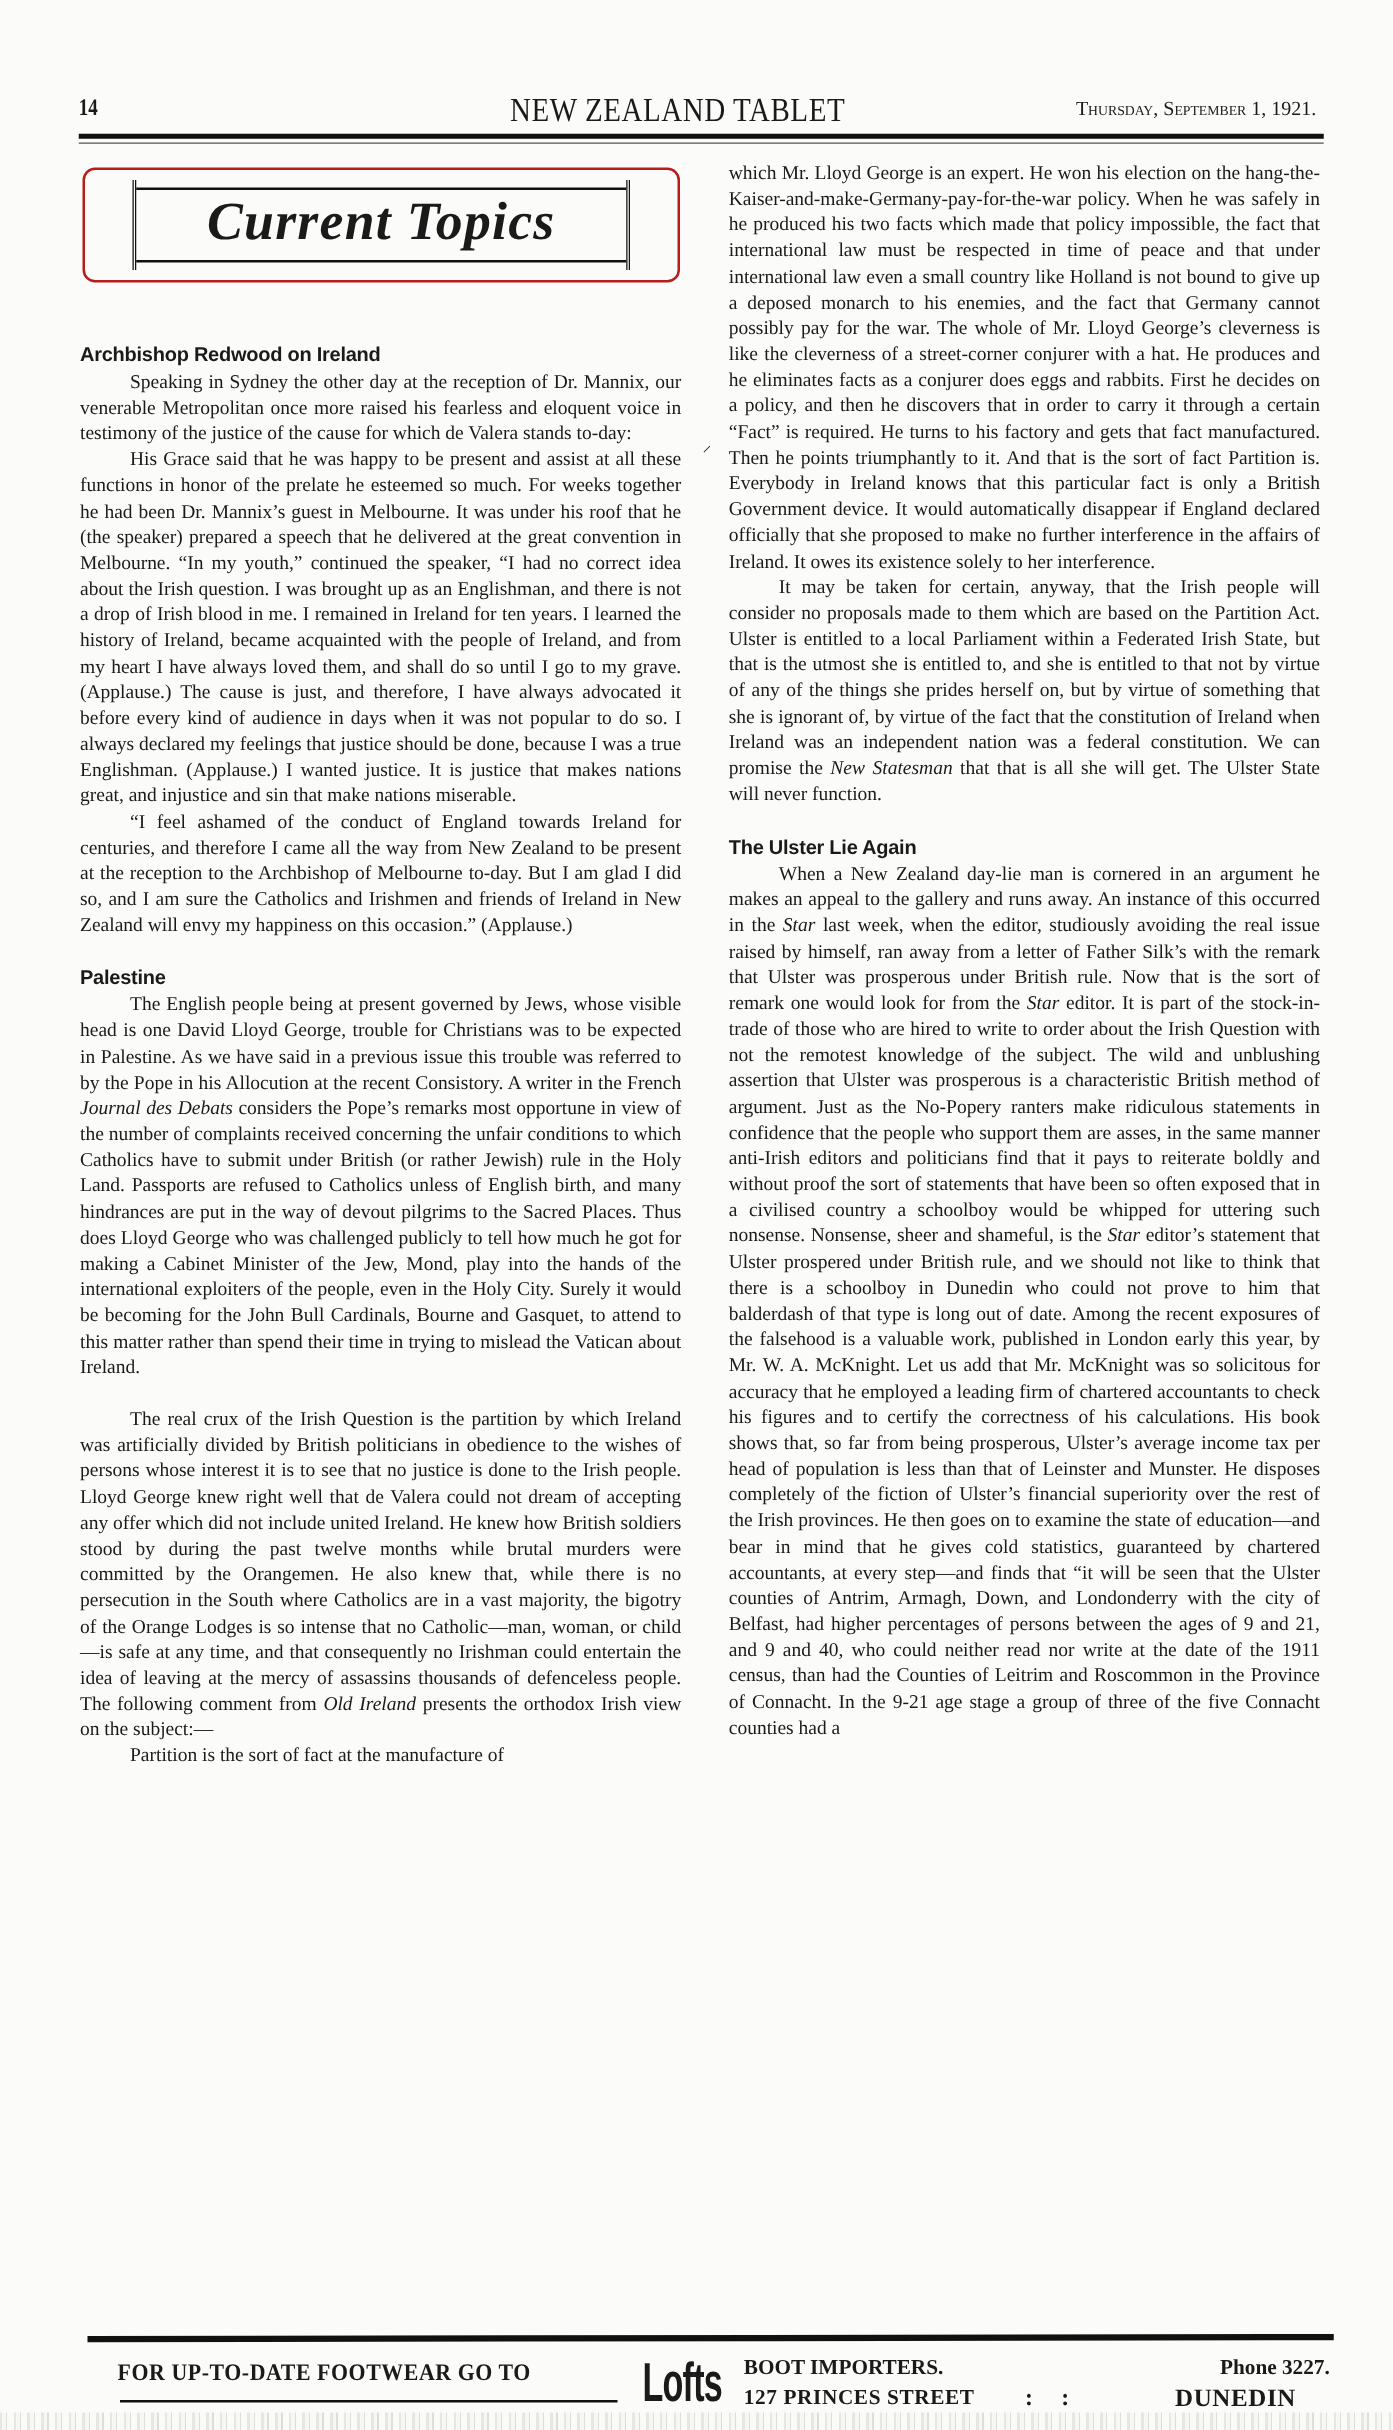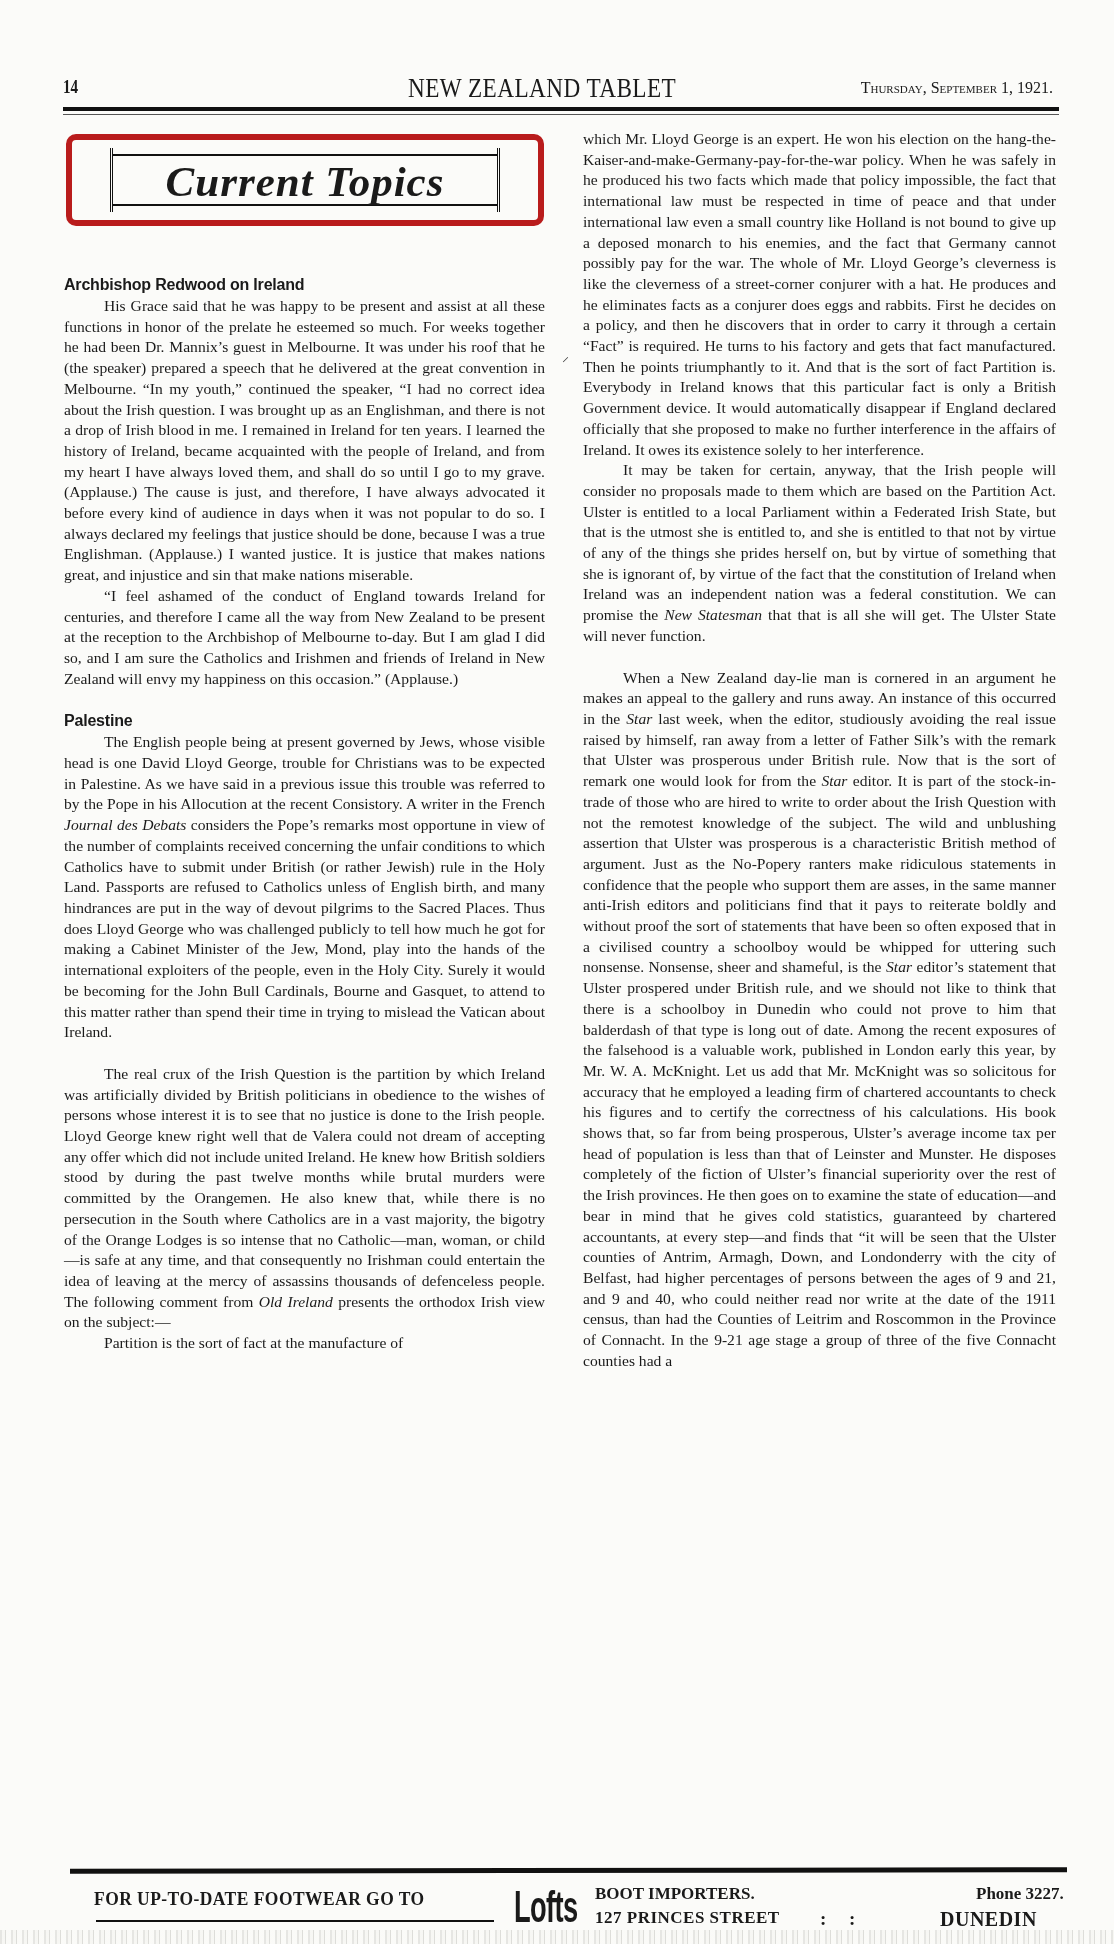--- a/index.html
+++ b/index.html
@@ -22,21 +22,21 @@
   .col p.noindent { text-indent: 0; }
   .col h2 {
     font-family: "Liberation Sans", "DejaVu Sans", sans-serif; font-weight: bold;
     font-size: 16px; margin: 0; line-height: 22px; letter-spacing: -0.2px;
   }
   .gap { height: 21px; }
   i { font-style: italic; }
 
   .topics-box {
     position: relative; width: 478px; height: 92px; margin: 0 0 48px 2px;
-    border: 6px solid #b91c1c; border-radius: 10px; box-sizing: border-box;
+    border: 2px solid #b91c1c; border-radius: 10px; box-sizing: border-box;
   }
   .topics-inner {
     position: absolute; left: 38px; right: 38px; top: 8px; bottom: 8px;
     border-left: 3px double #111; border-right: 3px double #111;
   }
   .topics-inner::before, .topics-inner::after {
     content: ""; position: absolute; left: 0; right: 0; height: 2px; background: #111;
   }
   .topics-inner::before { top: 6px; }
   .topics-inner::after { bottom: 6px; }
@@ -73,20 +73,21 @@
 <div class="rule-thin"></div>
 
 <div class="col left">
   <div class="topics-box">
     <div class="topics-inner"></div>
     <div class="topics-title">Current Topics</div>
   </div>
 
   <section>
     <h2>Archbishop Redwood on Ireland</h2>
+    <p>Speaking in Sydney the other day at the reception of Dr. Mannix, our venerable Metropolitan once more raised his fearless and eloquent voice in testimony of the justice of the cause for which de Valera stands to-day:</p>
     <p>His Grace said that he was happy to be present and assist at all these functions in honor of the prelate he esteemed so much. For weeks together he had been Dr. Mannix’s guest in Melbourne. It was under his roof that he (the speaker) prepared a speech that he delivered at the great convention in Melbourne. “In my youth,” continued the speaker, “I had no correct idea about the Irish question. I was brought up as an Englishman, and there is not a drop of Irish blood in me. I remained in Ireland for ten years. I learned the history of Ireland, became acquainted with the people of Ireland, and from my heart I have always loved them, and shall do so until I go to my grave. (Applause.) The cause is just, and therefore, I have always advocated it before every kind of audience in days when it was not popular to do so. I always de­clared my feelings that justice should be done, because I was a true Englishman. (Applause.) I wanted justice. It is justice that makes nations great, and injustice and sin that make nations miserable.</p>
     <p>“I feel ashamed of the conduct of England towards Ireland for centuries, and therefore I came all the way from New Zealand to be present at the reception to the Archbishop of Melbourne to-day. But I am glad I did so, and I am sure the Catholics and Irishmen and friends of Ireland in New Zealand will envy my happi­ness on this occasion.” (Applause.)</p>
   </section>
   <div class="gap"></div>
 
   <section>
     <h2>Palestine</h2>
     <p><span>The English people being at present governed by Jews, whose visible head is one David Lloyd George, trouble for Christians was to be expected in Palestine. As we have said in a previous issue this trouble was referred to by the Pope in his Allocution at the recent Consistory. A writer in the French </span><i>Journal des Debats</i><span> considers the Pope’s remarks most opportune in view of the number of complaints received concerning the unfair conditions to which Catholics have to submit under British (or rather Jewish) rule in the Holy Land. Passports are refused to Catholics unless of English birth, and many hindrances are put in the way of devout pilgrims to the Sacred Places. Thus does Lloyd George who was challenged publicly to tell how much he got for making a Cabinet Minister of the Jew, Mond, play into the hands of the international ex­ploiters of the people, even in the Holy City. Surely it would be becoming for the John Bull Cardinals, Bourne and Gasquet, to attend to this matter rather than spend their time in trying to mislead the Vatican about Ireland.</span></p>
   </section>
   <div class="gap"></div>
@@ -98,20 +99,21 @@
 </div>
 
 <span class="margin-mark">⸝</span>
 
 <div class="col right">
   <p class="noindent">which Mr. Lloyd George is an expert. He won his election on the hang-the-Kaiser-and-make-Germany-pay-for-the-war policy. When he was safely in he pro­duced his two facts which made that policy impossible, the fact that international law must be respected in time of peace and that under international law even a small country like Holland is not bound to give up a deposed monarch to his enemies, and the fact that Germany cannot possibly pay for the war. The whole of Mr. Lloyd George’s cleverness is like the cleverness of a street-corner conjurer with a hat. He produces and he eliminates facts as a conjurer does eggs and rabbits. First he decides on a policy, and then he discovers that in order to carry it through a certain “Fact” is required. He turns to his factory and gets that fact manufac­tured. Then he points triumphantly to it. And that is the sort of fact Partition is. Everybody in Ireland knows that this particular fact is only a British Govern­ment device. It would automatically disappear if Eng­land declared officially that she proposed to make no further interference in the affairs of Ireland. It owes its existence solely to her interference.</p>
   <p><span>It may be taken for certain, anyway, that the Irish people will consider no proposals made to them which are based on the Partition Act. Ulster is en­titled to a local Parliament within a Federated Irish State, but that is the utmost she is entitled to, and she is entitled to that not by virtue of any of the things she prides herself on, but by virtue of some­thing that she is ignorant of, by virtue of the fact that the constitution of Ireland when Ireland was an independent nation was a federal constitution. We can promise the </span><i>New Statesman</i><span> that that is all she will get. The Ulster State will never function.</span></p>
   <div class="gap"></div>
 
   <section>
+    <h2>The Ulster Lie Again</h2>
     <p><span>When a New Zealand day-lie man is cornered in an argument he makes an appeal to the gallery and runs away. An instance of this occurred in the </span><i>Star</i><span> last week, when the editor, studiously avoiding the real issue raised by himself, ran away from a letter of Father Silk’s with the remark that Ulster was pros­perous under British rule. Now that is the sort of remark one would look for from the </span><i>Star</i><span> editor. It is part of the stock-in-trade of those who are hired to write to order about the Irish Question with not the remotest knowledge of the subject. The wild and un­blushing assertion that Ulster was prosperous is a characteristic British method of argument. Just as the No-Popery ranters make ridiculous statements in confidence that the people who support them are asses, in the same manner anti-Irish editors and politicians find that it pays to reiterate boldly and without proof the sort of statements that have been so often exposed that in a civilised country a schoolboy would be whip­ped for uttering such nonsense. Nonsense, sheer and shameful, is the </span><i>Star</i><span> editor’s statement that Ulster prospered under British rule, and we should not like to think that there is a schoolboy in Dunedin who could not prove to him that balderdash of that type is long out of date. Among the recent exposures of the falsehood is a valuable work, published in London early this year, by Mr. W. A. McKnight. Let us add that Mr. McKnight was so solicitous for accuracy that he employed a leading firm of chartered accountants to check his figures and to certify the correctness of his calculations. His book shows that, so far from being prosperous, Ulster’s average income tax per head of population is less than that of Leinster and Munster. He disposes completely of the fiction of Ulster’s finan­cial superiority over the rest of the Irish provinces. He then goes on to examine the state of education—and bear in mind that he gives cold statistics, guaran­teed by chartered accountants, at every step—and finds that “it will be seen that the Ulster counties of Antrim, Armagh, Down, and Londonderry with the city of Belfast, had higher percentages of persons between the ages of 9 and 21, and 9 and 40, who could neither read nor write at the date of the 1911 census, than had the Counties of Leitrim and Roscommon in the Province of Connacht. In the 9-21 age stage a group of three of the five Connacht counties had a</span></p>
   </section>
 </div>
 
 <div class="footer-rule"></div>
 <div class="ad">
   <span class="ad-left">FOR UP-TO-DATE FOOTWEAR GO TO</span>
   <div class="ad-left-rule"></div>
   <span class="ad-brand">Lofts</span>
   <span class="ad-l1">BOOT IMPORTERS.</span>

